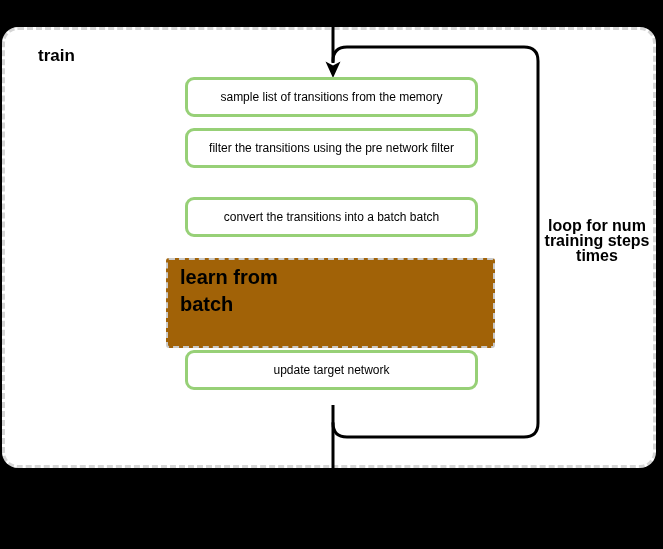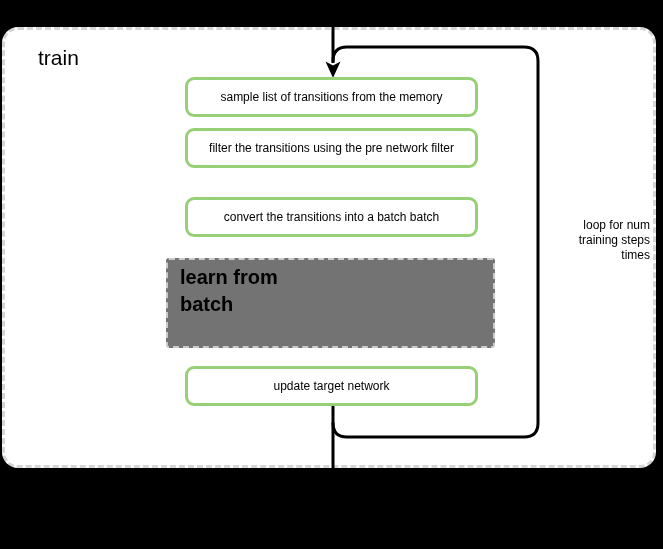--- a/index.html
+++ b/index.html
@@ -31,22 +31,22 @@
     position: absolute;
     left: 0;
     top: 0;
     z-index: 2;
     pointer-events: none;
   }
   .title {
     position: absolute;
     left: 38px;
     top: 46px;
-    font-size: 21px;
-    font-weight: normal;
+    font-size: 17px;
+    font-weight: bold;
     z-index: 3;
   }
   .step {
     position: absolute;
     left: 185px;
     width: 293px;
     height: 40px;
     box-sizing: border-box;
     background: #ffffff;
     border: 3px solid var(--step-border, #97d077);
@@ -60,42 +60,42 @@
     padding: 0 10px;
     z-index: 3;
   }
   .sub {
     position: absolute;
     left: 166px;
     top: 258px;
     width: 329px;
     height: 90px;
     box-sizing: border-box;
-    background: #737373;
+    background: #a16207;
     border: 2px dashed var(--subprocess-border, #c9c9c9);
     border-radius: 3px;
     z-index: 3;
   }
   .sub-label {
     position: absolute;
     left: 12px;
     top: 4px;
     font-size: 20px;
     font-weight: bold;
     line-height: 27px;
     white-space: pre-line;
   }
   .loop-label {
     position: absolute;
     left: 544px;
     top: 218px;
     width: 106px;
-    text-align: right;
-    font-size: 12px;
-    font-weight: normal;
+    text-align: center;
+    font-size: 16px;
+    font-weight: bold;
     line-height: 15px;
     white-space: pre-line;
     z-index: 3;
   }
 </style>
 </head>
 <body>
 
 <div class="frame"></div>
 
@@ -116,17 +116,17 @@
 
 <div class="step" style="top:128px">filter the transitions using the pre network filter</div>
 
 <div class="step" style="top:197px">convert the transitions into a batch batch</div>
 
 <div class="sub">
   <div class="sub-label">learn from
 batch</div>
 </div>
 
-<div class="step" style="top:366px">update target network</div>
+<div class="step" style="top:350px">update target network</div>
 
 <div class="loop-label">loop for num
 training steps
 times</div>
 
 </body></html>

